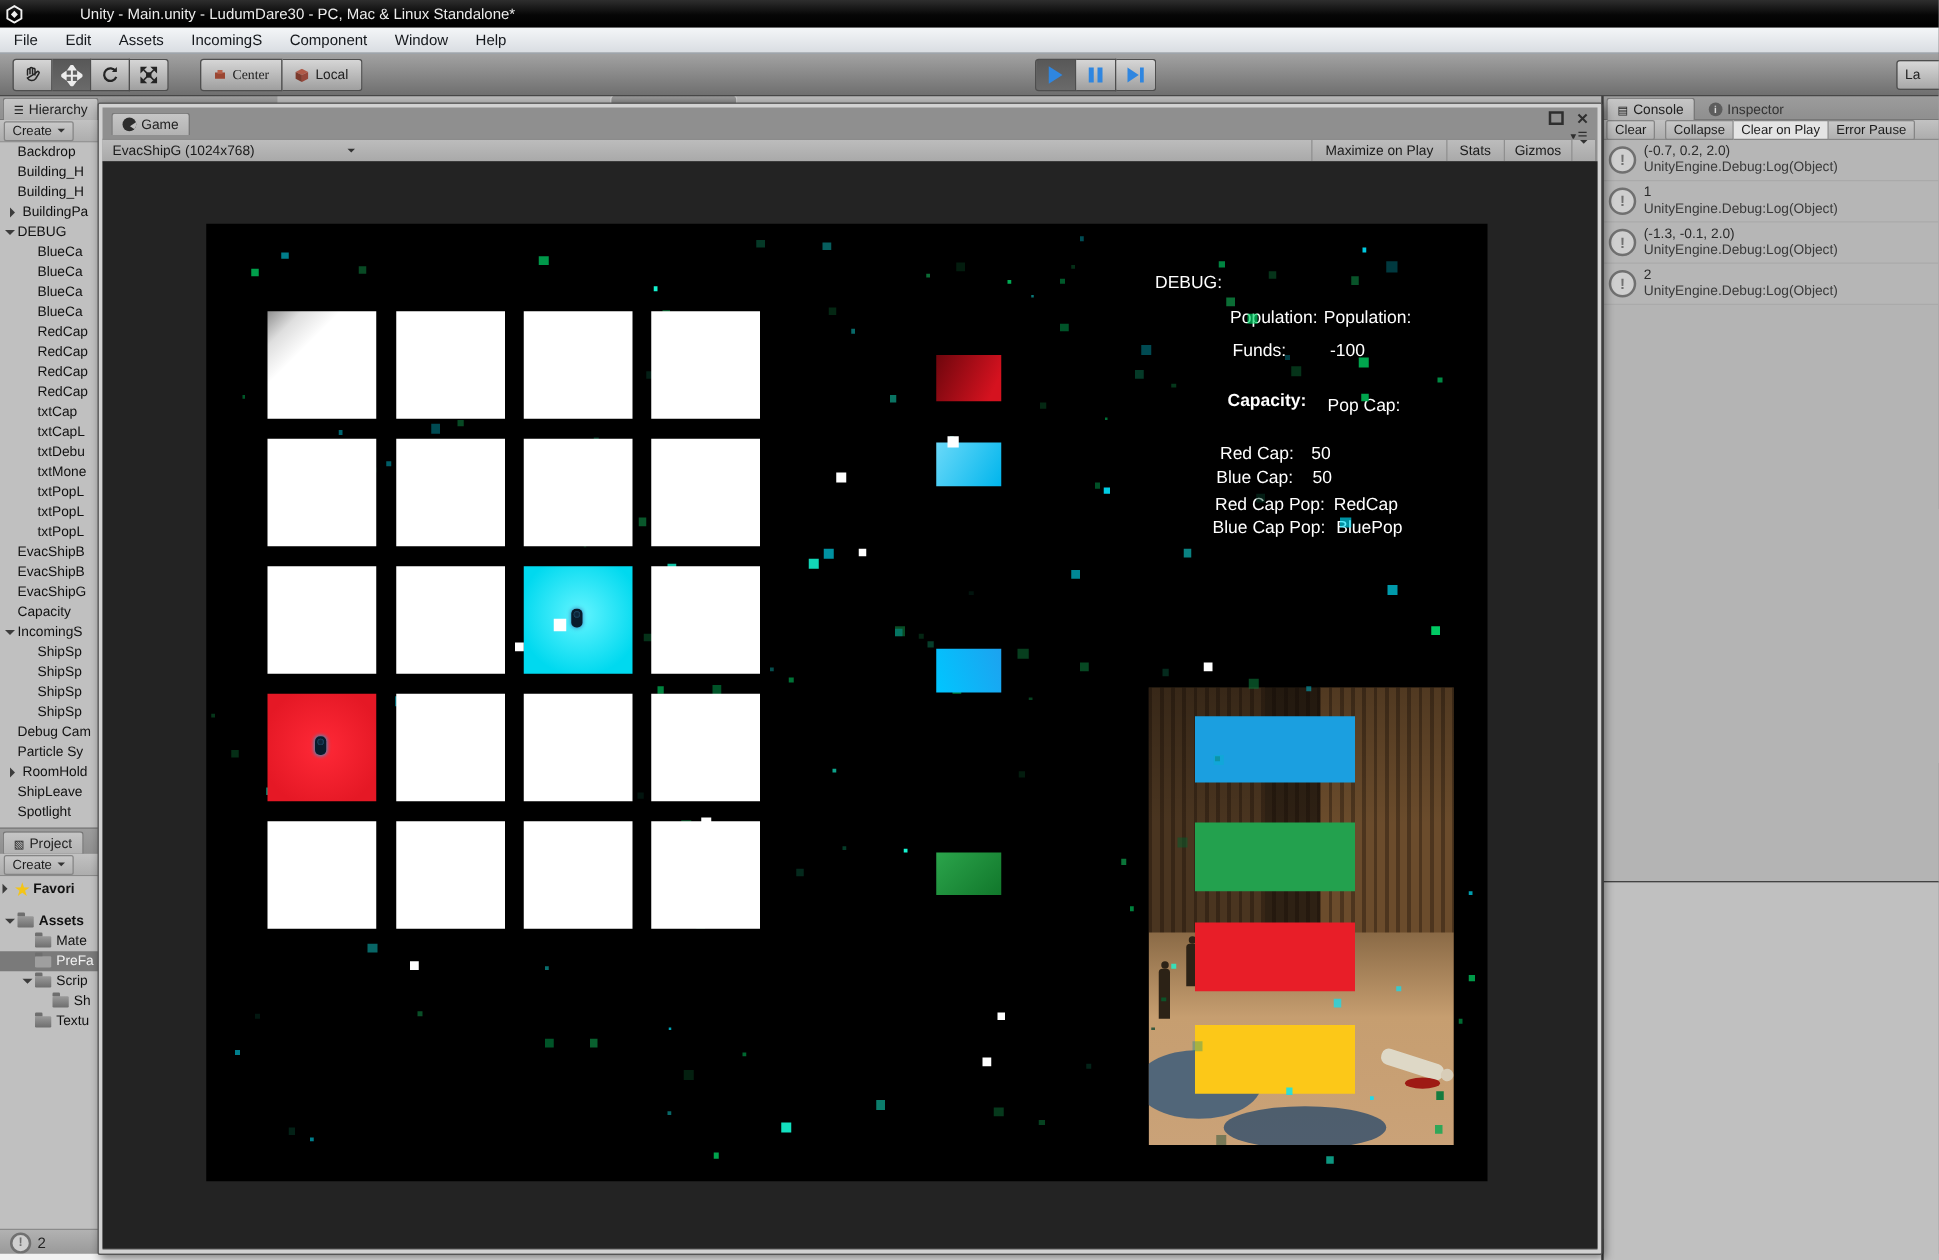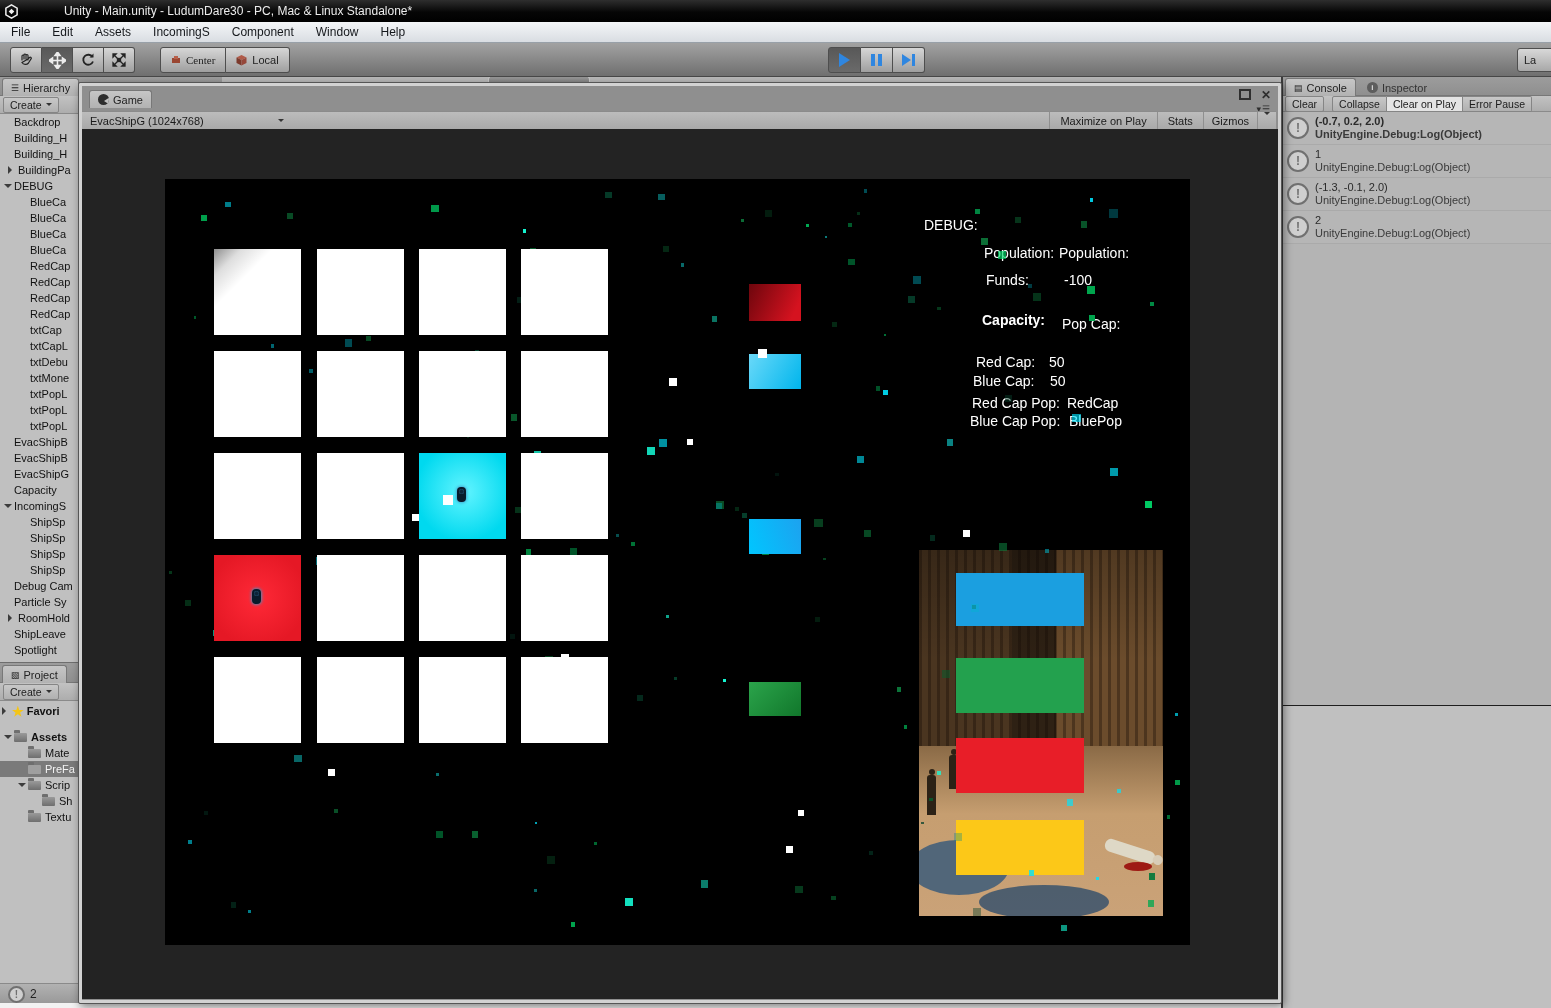--- a/index.html
+++ b/index.html
@@ -417,21 +417,21 @@
   </div>
   <div class="minibar" style="height:15px;padding-left:2px;" id="consoleBar">
       <span class="minibtn" style="margin-right: 8px;">Clear</span>
       <span class="minibtn first">Collapse</span>
       <span class="minibtn flat togl">Clear on Play</span>
       <span class="minibtn flat last">Error Pause</span>
     </div>
   <div id="consoleList" style="background:#b6b6b6;">
       <div class="centry">
         <span class="bub">!</span>
-        <div style="line-height: 13px; font-weight: bold;">
+        <div style="line-height: 13px;">
           <div>(-0.7, 0.2, 2.0)</div>
           <div class="l2">UnityEngine.Debug:Log(Object)</div>
         </div>
       </div>
       <div class="centry">
         <span class="bub">!</span>
         <div style="line-height: 13px;">
           <div>1</div>
           <div class="l2">UnityEngine.Debug:Log(Object)</div>
         </div>

